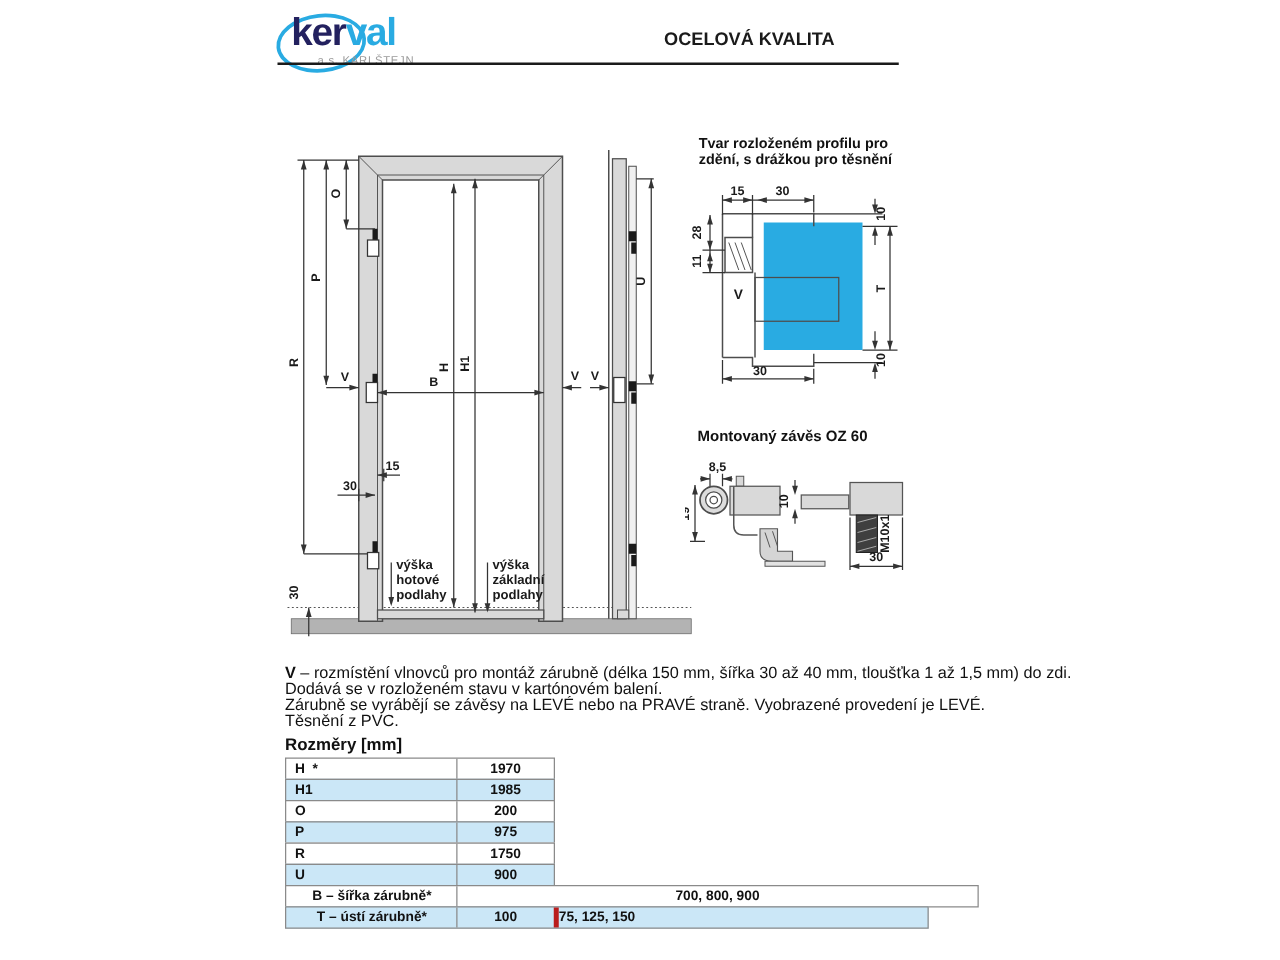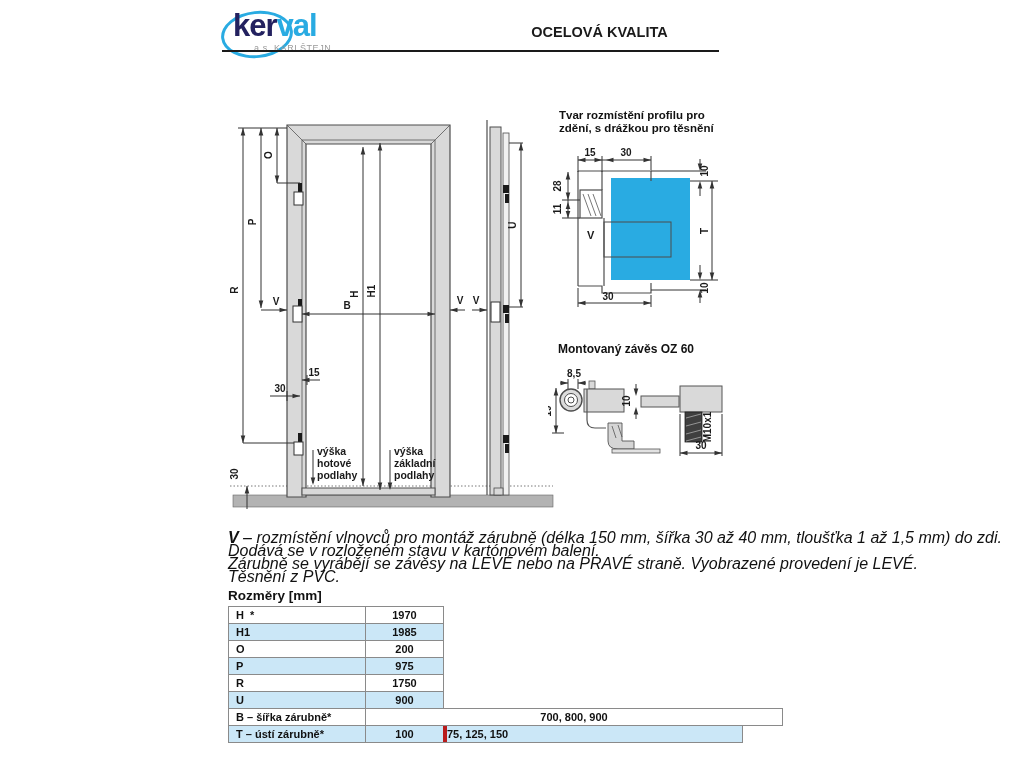--- a/index.html
+++ b/index.html
@@ -28,31 +28,31 @@
 
   .ln  { stroke:#333; stroke-width:1; fill:none; }
   .thin{ stroke:#555; stroke-width:0.8; fill:none; }
   .geo { stroke:#4d4d4d; stroke-width:1.2; }
   .ar  { fill:#333; stroke:none; }
   .dim { font:bold 10px "Liberation Sans", sans-serif; fill:#1a1a1a; }
   .dimbig { font:bold 11px "Liberation Sans", sans-serif; fill:#1a1a1a; }
   .floorlbl { font:bold 10.5px "Liberation Sans", sans-serif; fill:#1a1a1a; }
 
   
-  .notes { position:absolute; left:228px; top:531px; font-size:16px; line-height:13px; color:#111;font-style:italic; }
+  .notes { position:absolute; left:228px; top:531px; font-size:13px; line-height:13px; color:#111; }
   .notes b { font-weight:bold; }
 
   
   .rozm { position:absolute; left:228px; top:588px; font-size:13.5px; font-weight:bold; }
   .dim-table { position:absolute; left:228px; top:606px; font-size:11px; font-weight:bold; color:#111; }
   .trow { display:flex; box-sizing:border-box; height:18px; line-height:16px;
           border:1px solid #8a8a8a; margin-top:-1px; width:max-content; background:#fff; }
   .trow.blue { background:#cbe7f7; }
   .c1 { width:136px; box-sizing:border-box; padding:0 6px 0 7px; white-space:pre; }
-  .c1.split { display:flex; justify-content:flex-start; }
+  .c1.split { display:flex; justify-content:center; }
   .c2 { width:78px; box-sizing:border-box; border-left:1px solid #8a8a8a; text-align:center; }
   .c3 { width:299px; box-sizing:border-box; border-left:4px solid #b91c1c; text-align:left; }
   .cm { width:417px; box-sizing:border-box; border-left:1px solid #8a8a8a; text-align:center; }
 </style>
 </head>
 <body>
 
 <div class="page">
 
   <div class="logo-ellipse"></div>
@@ -167,21 +167,21 @@
       <line class="ln" x1="287" y1="45" x2="301" y2="45"></line>
       <line class="ln" x1="287" y1="209" x2="301" y2="209"></line>
       <line class="ln" x1="299" y1="45" x2="299" y2="209"></line>
       <path class="ar" d="M299,45 l-2.3,7.5 h4.6 z"></path>
         <path class="ar" d="M299,209 l-2.3,-7.5 h4.6 z"></path>
       <text class="dim" transform="rotate(-90 294 127)" x="294" y="127" text-anchor="middle">U</text>
     </g>
   </svg>
 
   <div class="cap-profile">
-    <div>Tvar rozmístění profilu pro</div>
+    <div>Tvar rozloženém profilu pro</div>
     <div>zdění, s drážkou pro těsnění</div>
   </div>
   <svg class="svg-profile" width="185" height="175" viewBox="0 0 185 175">
 
     <rect x="63" y="36" width="79" height="102" fill="#29abe2"></rect>
     <rect x="56" y="80" width="67" height="35" fill="none" stroke="#4d4d4d" stroke-width="1"></rect>
 
     <g>
       <path class="geo" fill="none" d="M30,29 H103 V39"></path>
       <line class="geo" x1="30" y1="29" x2="30" y2="144"></line>

